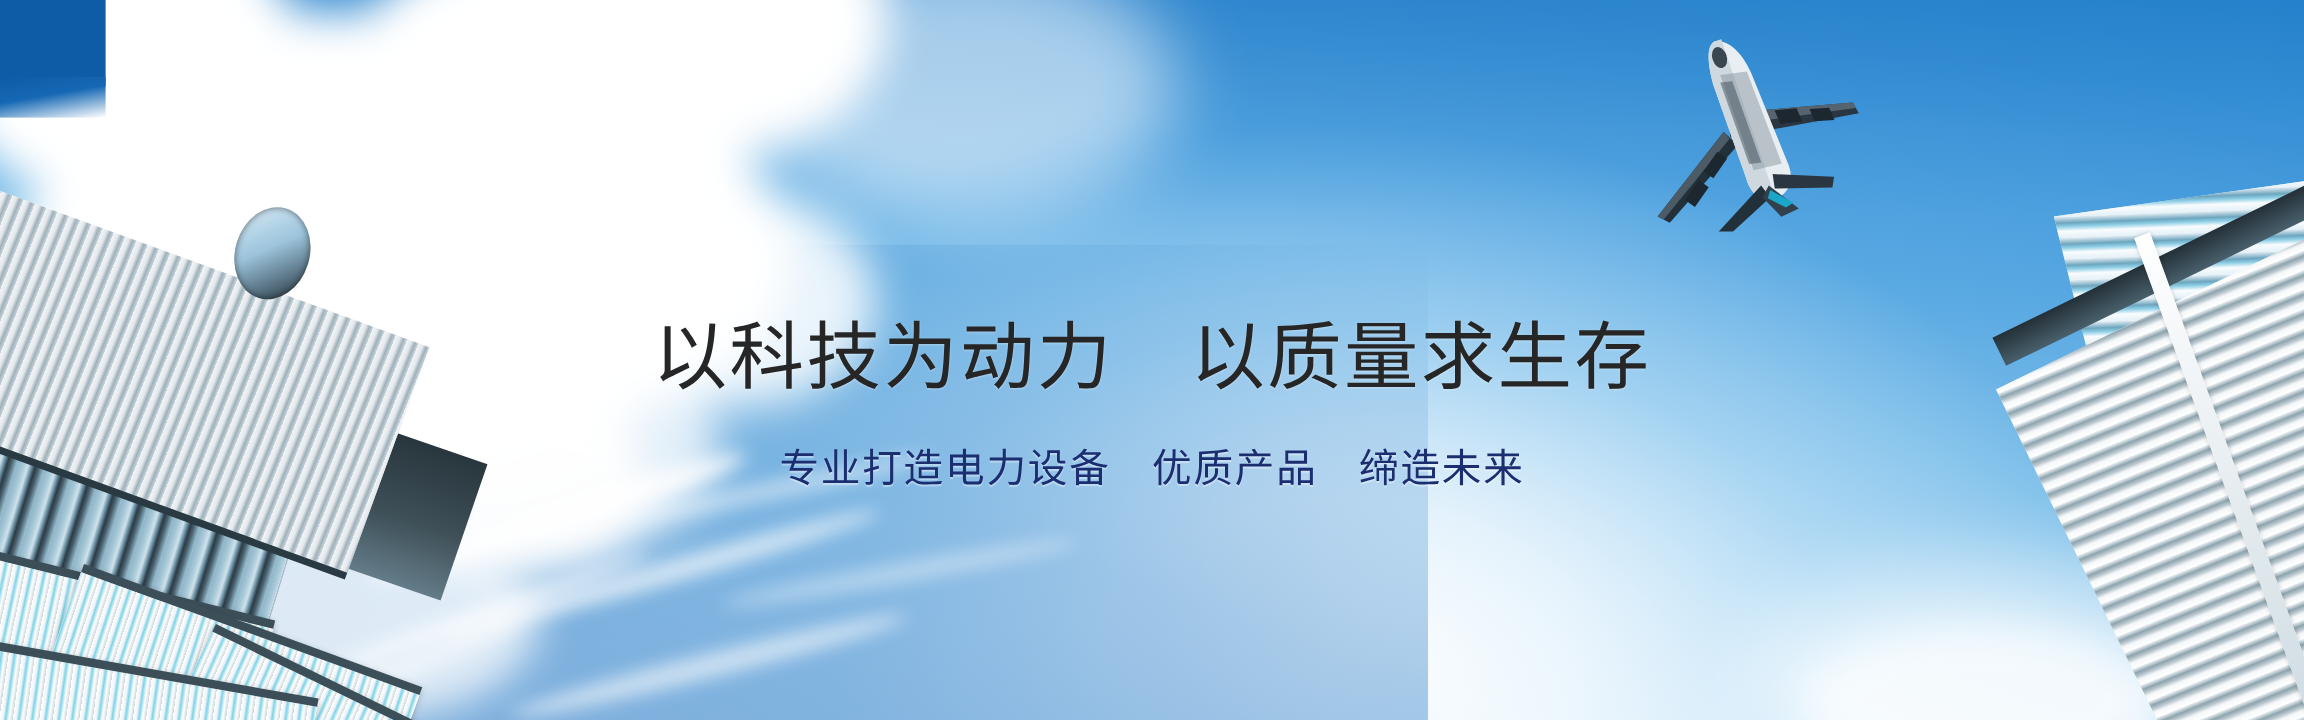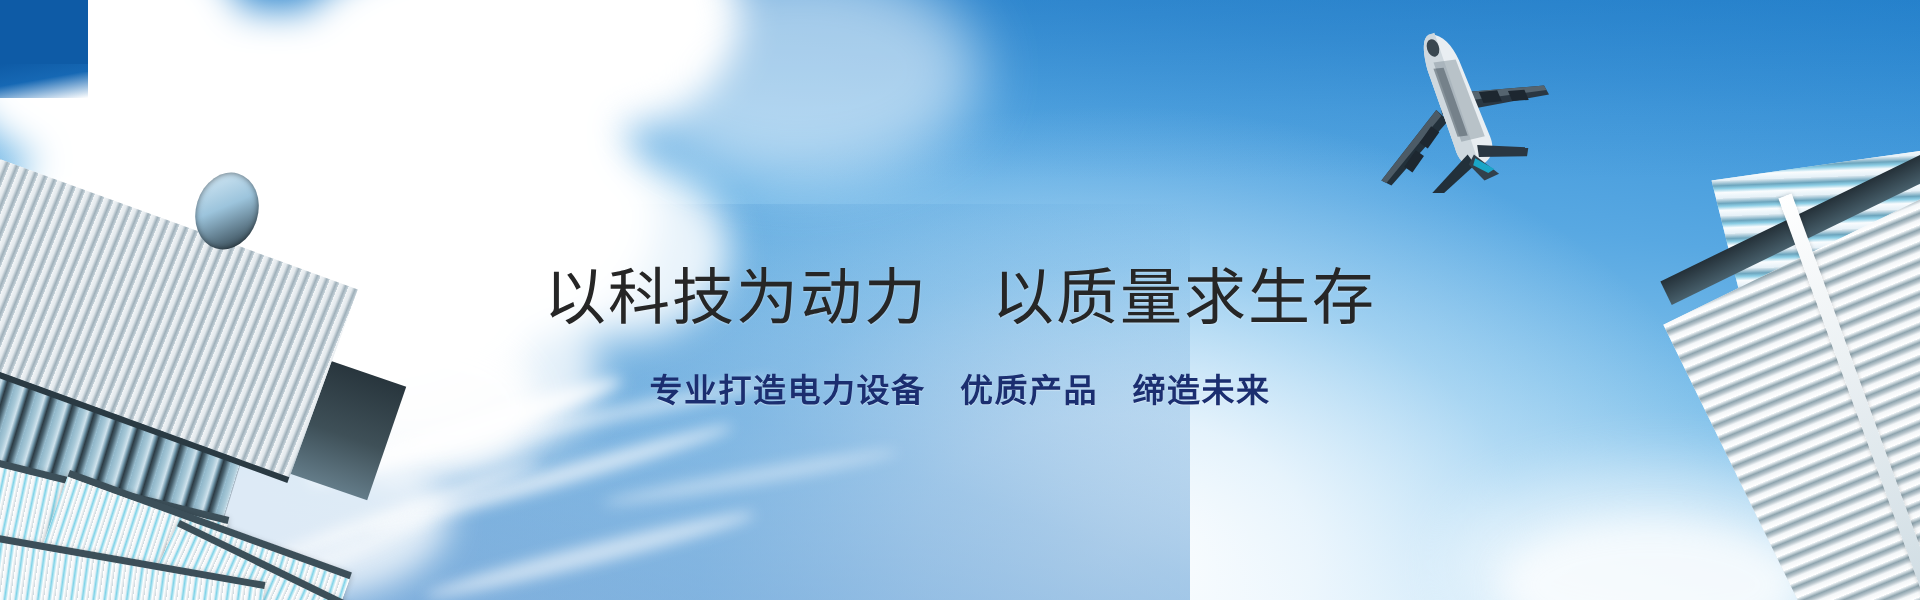--- a/index.html
+++ b/index.html
@@ -229,21 +229,21 @@
     font-weight:400;
     white-space:pre;
     text-shadow:0 1px 2px rgba(255,255,255,.35);
   }
   .subline{
     margin-top:38px;
     font-size:33px;
     line-height:1.2;
     letter-spacing:1.5px;
     color:#1b2e70;
-    font-weight:700;
+    font-weight:400;
     white-space:pre;
     text-shadow:0 1px 1px rgba(255,255,255,.4);
   }
 </style>
 </head>
 <body>
 
 <div class="banner">
 
   <div class="sky"></div>

